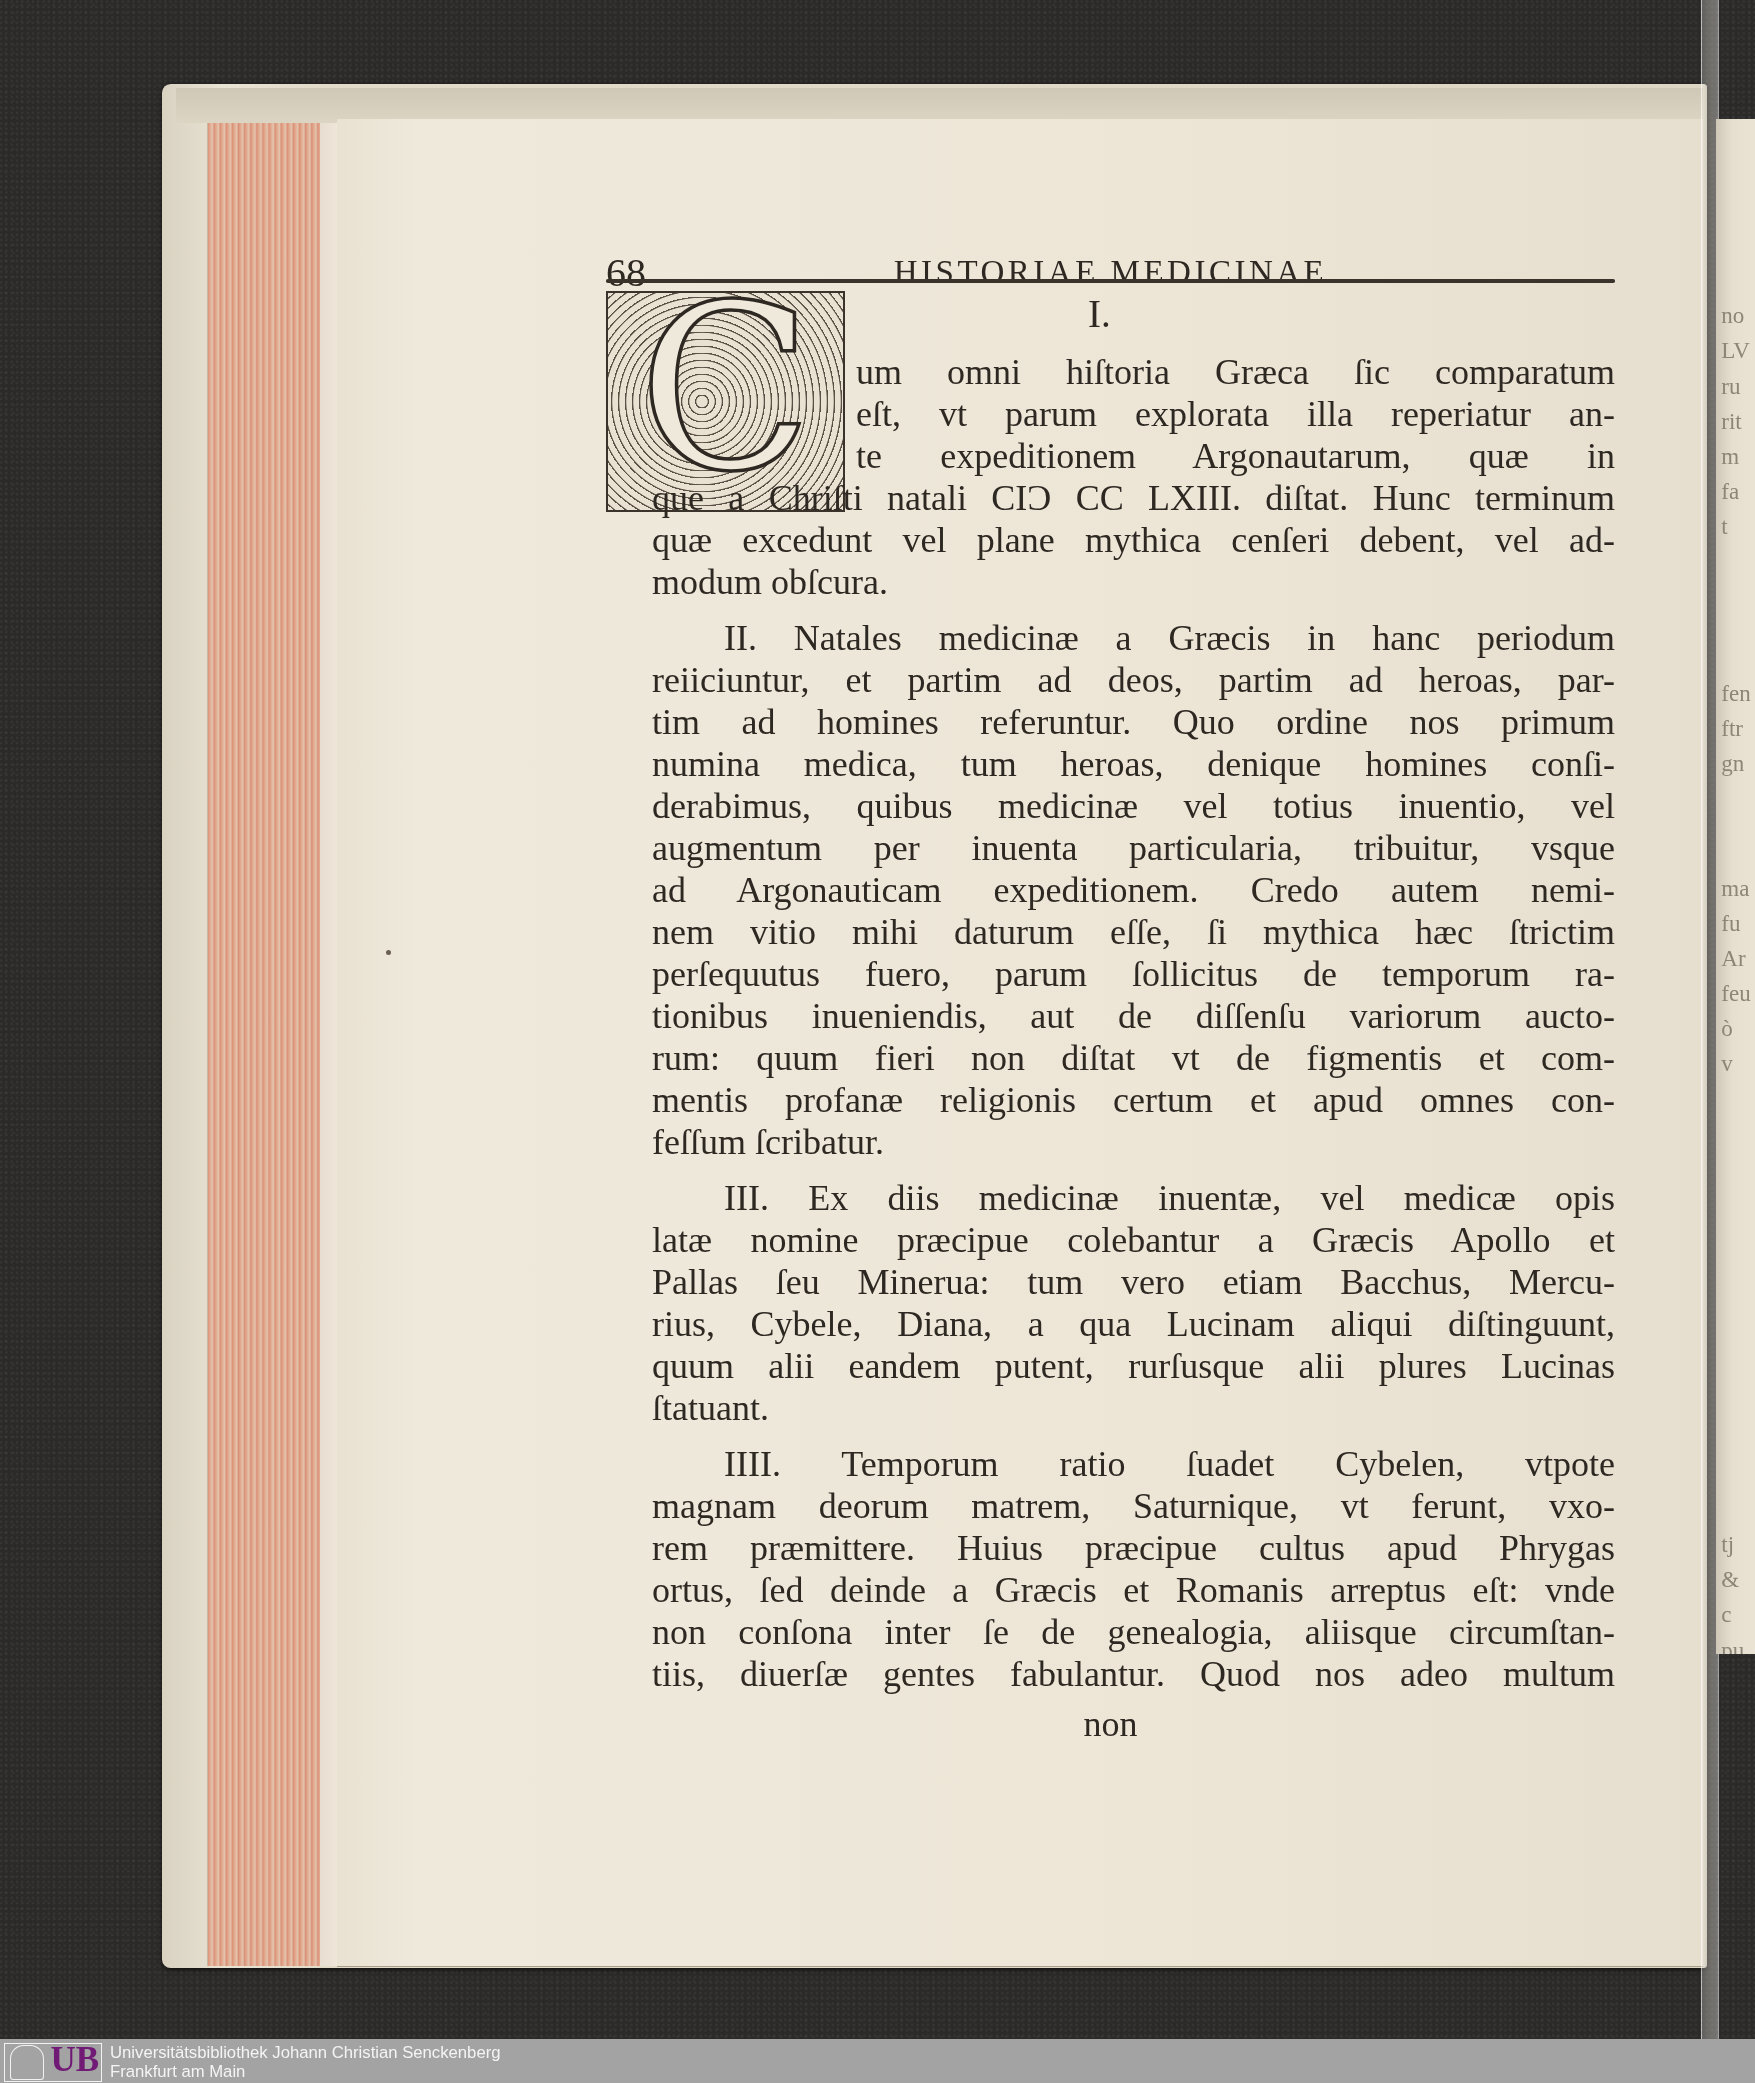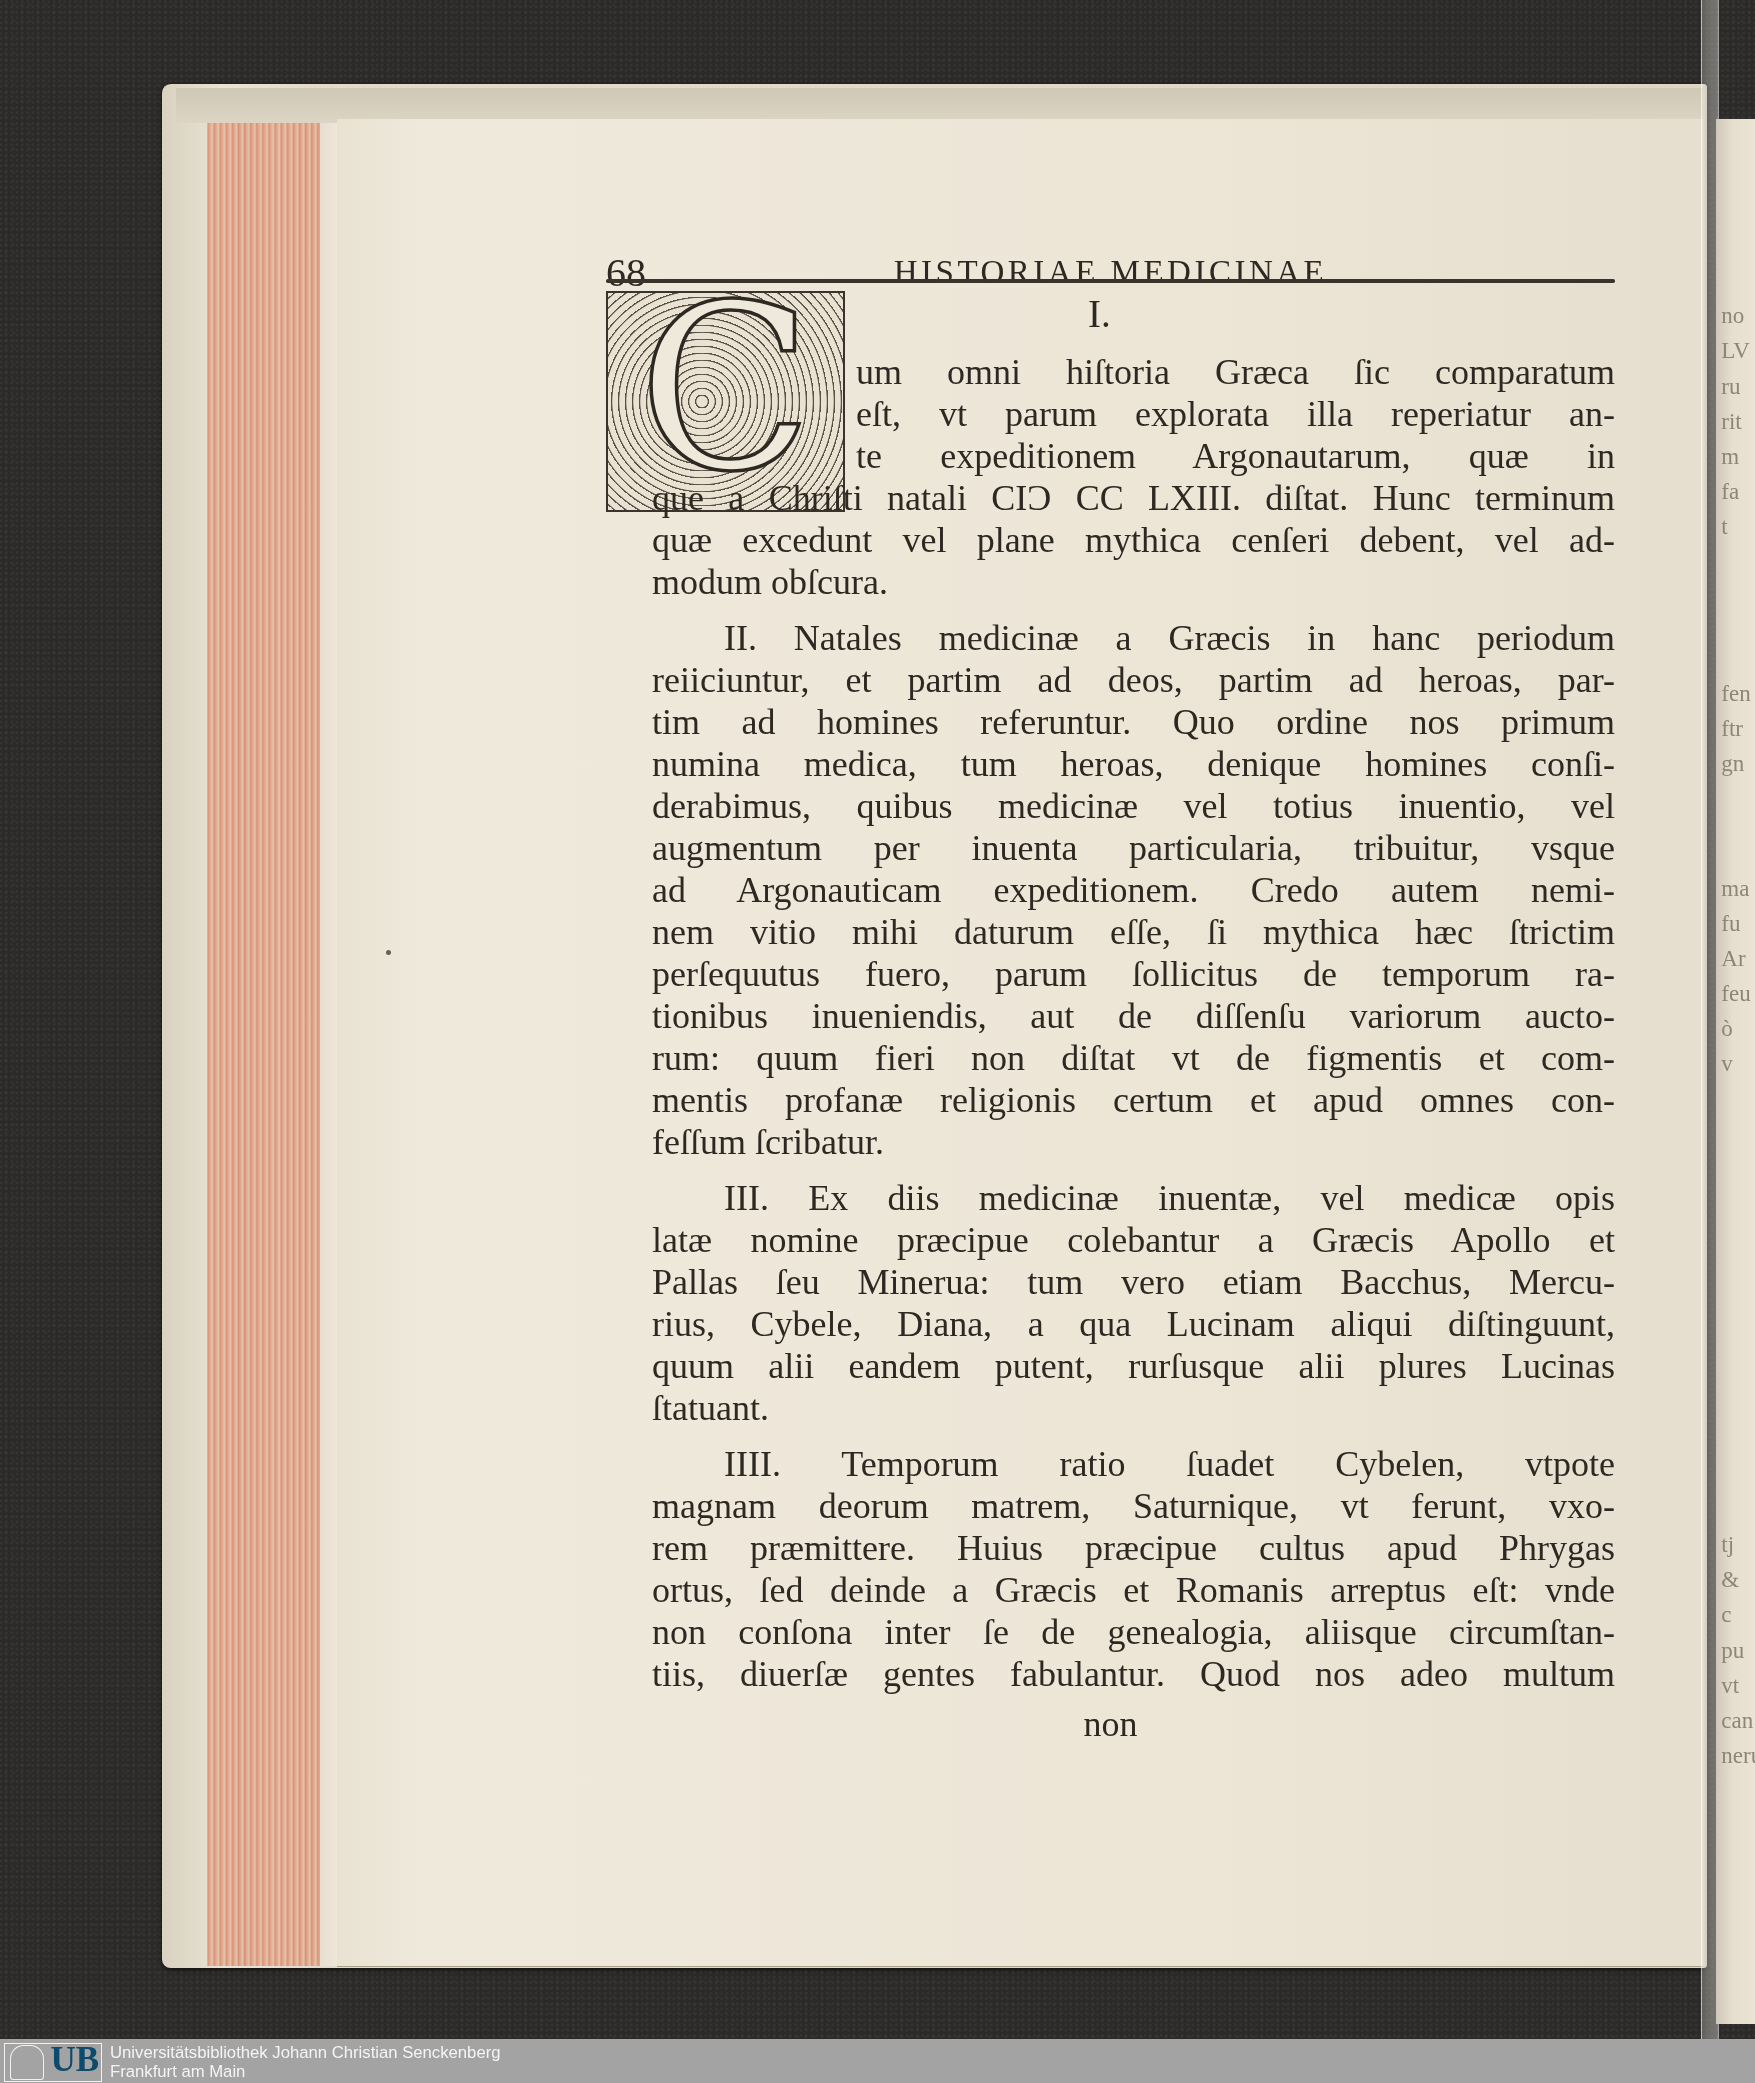--- a/index.html
+++ b/index.html
@@ -33,21 +33,21 @@
     position:absolute; left:320px; top:123px; width:17.6px; height:1843px;
     background:linear-gradient(90deg,#e7ddd0,#efe7da);
     border-right:0.9px solid #bfb29f;
   }
   .page {
     position:absolute; left:337px; top:119px; width:1366px; height:1847px;
     background:linear-gradient(90deg,#e9e2d2 0%,#efe9dc 6%,#ede6d7 60%,#e6dfcf 100%);
     border-bottom:1.8px solid #a99e8a;
   }
   .facing {
-    position:absolute; left:1716px; top:119px; width:40px; height:1905px;
+    position:absolute; left:1716px; top:119px; width:40px; height:1535px;
     background:linear-gradient(90deg,#cfc8b8,#e6dfcf 40%,#ebe4d5);
     overflow:hidden;
   }
   .gutter-rod {
     position:absolute; left:1701px; top:0; width:16px; height:2039px;
     background:linear-gradient(90deg,rgba(255,255,255,0.25),rgba(180,175,165,0.5) 50%,rgba(255,255,255,0.35));
     border-left:0.9px solid rgba(255,255,255,0.5);
     border-right:0.9px solid rgba(255,255,255,0.4);
   }
   .facing-line {
@@ -99,21 +99,21 @@
   }
   .footer-logo {
     position:absolute; left:3.5px; top:3.5px; width:98px; height:39px;
     border:1.8px solid #f2f2f2; box-sizing:border-box;
   }
   .footer-logo-portrait {
     position:absolute; left:5.3px; top:1.8px; width:32px; height:33px;
     border:0.9px solid #f2f2f2; border-radius:40% 40% 10% 10%;
   }
   .footer-logo-text {
-    position:absolute; left:46px; top:-3.5px; font-size:35px; color:#0c4a6e;
+    position:absolute; left:46px; top:-3.5px; font-size:35px; color:#701a75;
     font-family:"Liberation Serif", serif; font-weight:bold;
   }
   .footer-line1, .footer-line2 {
     position:absolute; left:110px; font-size:16.7px; color:#f4f4f4;
     font-family:"Liberation Sans", sans-serif;
   }
   .footer-line1 { top:3.5px; }
   .footer-line2 { top:23px; }
   .speck { position:absolute; width:5.3px; height:5.3px; background:#6a5f52; border-radius:50%; }
 </style>

